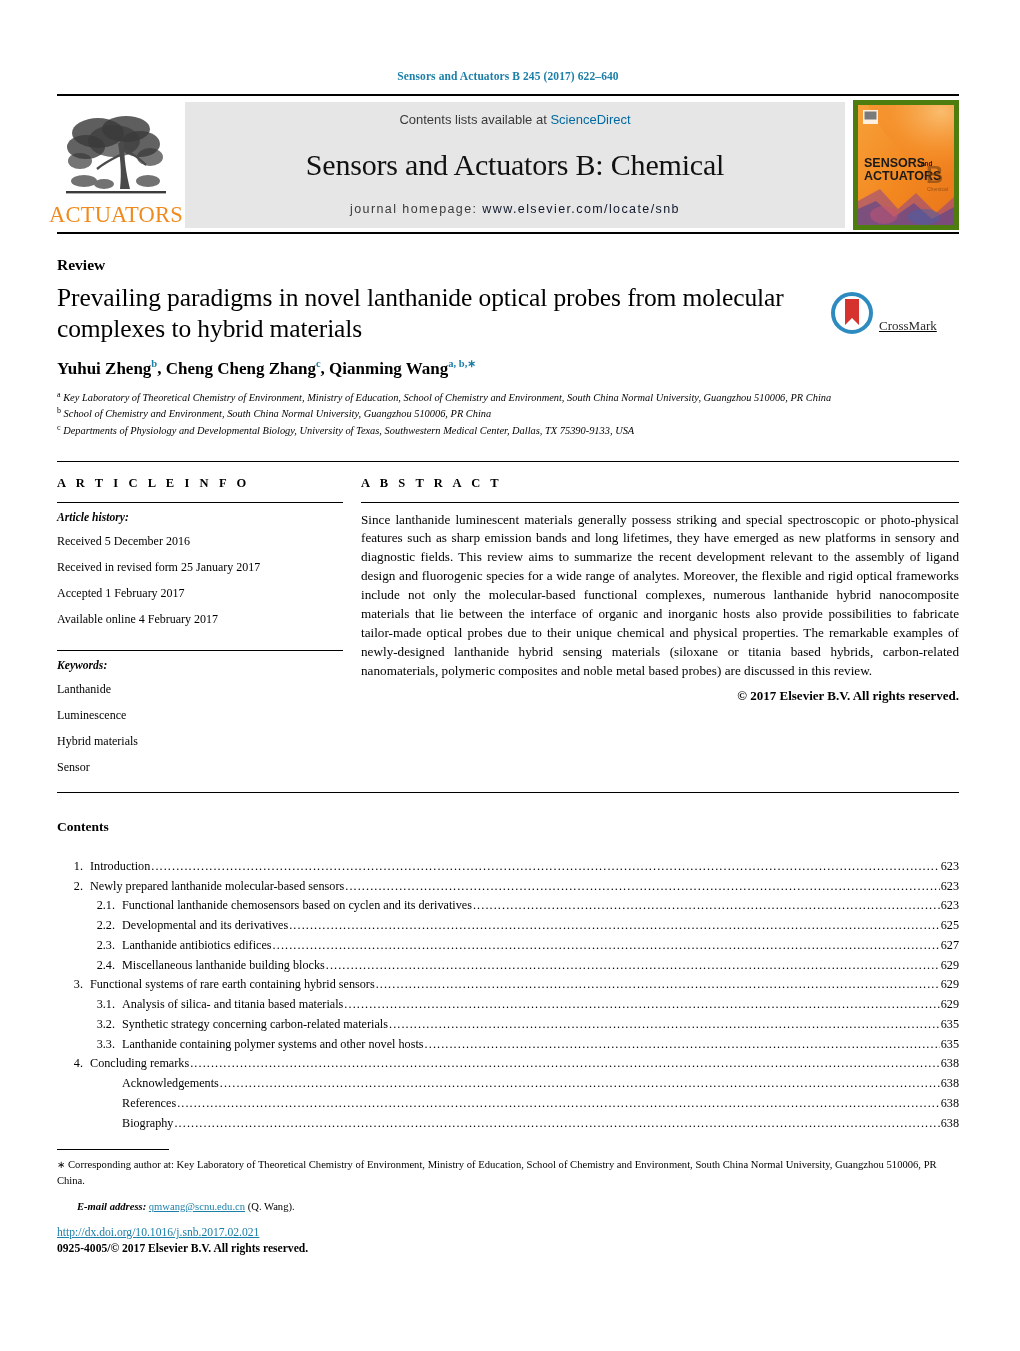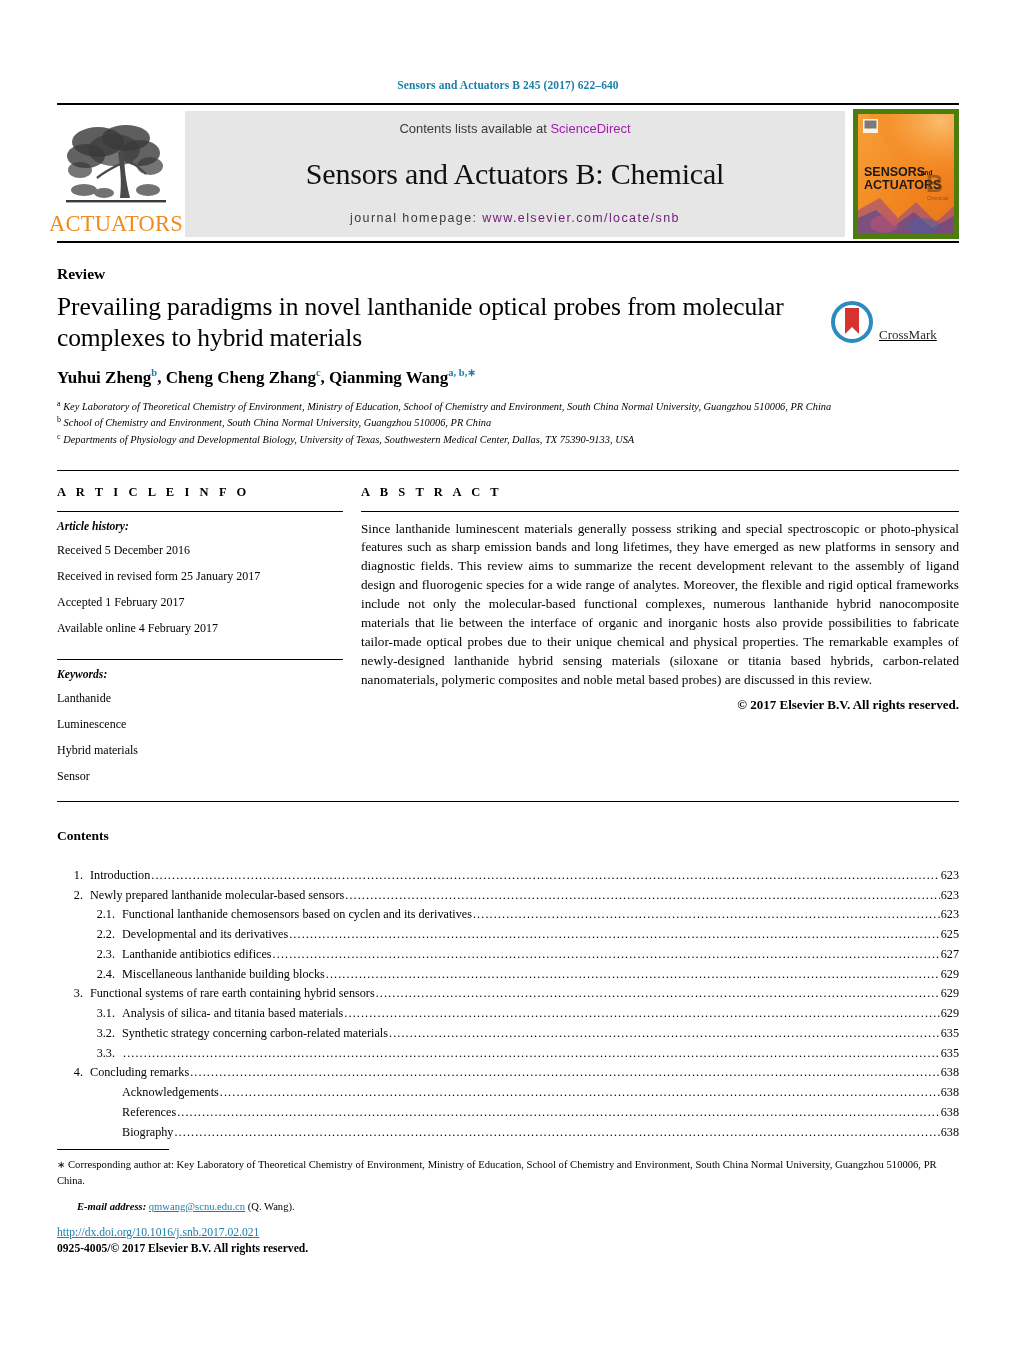--- a/index.html
+++ b/index.html
@@ -13,21 +13,21 @@
     font-family: "Liberation Serif", serif;
     color: #000000;
     position: relative;
     overflow: hidden;
   }
   .page {
     position: relative;
     width: 1016px;
     height: 1351px;
     box-sizing: border-box;
-    padding: 13px 57px;
+    padding: 4px 57px;
   }
 
   
   .runhead {
     text-align: center;
     color: #1b7fa8;
     font-family: "Liberation Serif", serif;
     font-weight: bold;
     font-size: 11.5px;
     letter-spacing: 0.1px;
@@ -71,34 +71,34 @@
     flex-direction: column;
     align-items: center;
     justify-content: space-between;
     padding: 10px 0 12px 0;
   }
   .contents-line {
     font-family: "Liberation Sans", sans-serif;
     font-size: 13px;
     color: #3a3a3a;
   }
-  .contents-line .sd { color: #a21caf; }
+  .contents-line .sd { color: #0369a1; }
   .journal-title {
     font-family: "Liberation Serif", serif;
     font-size: 30px;
     color: #111;
     letter-spacing: -0.2px;
   }
   .homepage-line {
     font-family: "Liberation Sans", sans-serif;
     font-size: 12.5px;
     color: #3a3a3a;
     letter-spacing: 1.4px;
   }
-  .homepage-line .url { color: #701a75; }
+  .homepage-line .url { color: #0f172a; }
   .cover-thumb {
     flex: 0 0 96px;
     width: 96px;
     height: 120px;
     align-self: center;
     border: 5px solid #4d7c0f;
     position: relative;
     overflow: hidden;
     background: #f3922b;
   }
@@ -451,20 +451,21 @@
         <span class="toc-page">629</span>
       </div>
       <div class="toc-row">
         <span class="toc-num l2">3.2.</span>
         <span class="toc-label">Synthetic strategy concerning carbon-related materials</span>
         <span class="toc-dots">...........................................................................................................................................................................................................................</span>
         <span class="toc-page">635</span>
       </div>
       <div class="toc-row">
         <span class="toc-num l2">3.3.</span>
+        <span class="toc-label">Lanthanide containing polymer systems and other novel hosts</span>
         <span class="toc-dots">...........................................................................................................................................................................................................................</span>
         <span class="toc-page">635</span>
       </div>
       <div class="toc-row">
         <span class="toc-num l1">4.</span>
         <span class="toc-label">Concluding remarks</span>
         <span class="toc-dots">...........................................................................................................................................................................................................................</span>
         <span class="toc-page">638</span>
       </div>
       <div class="toc-row">

